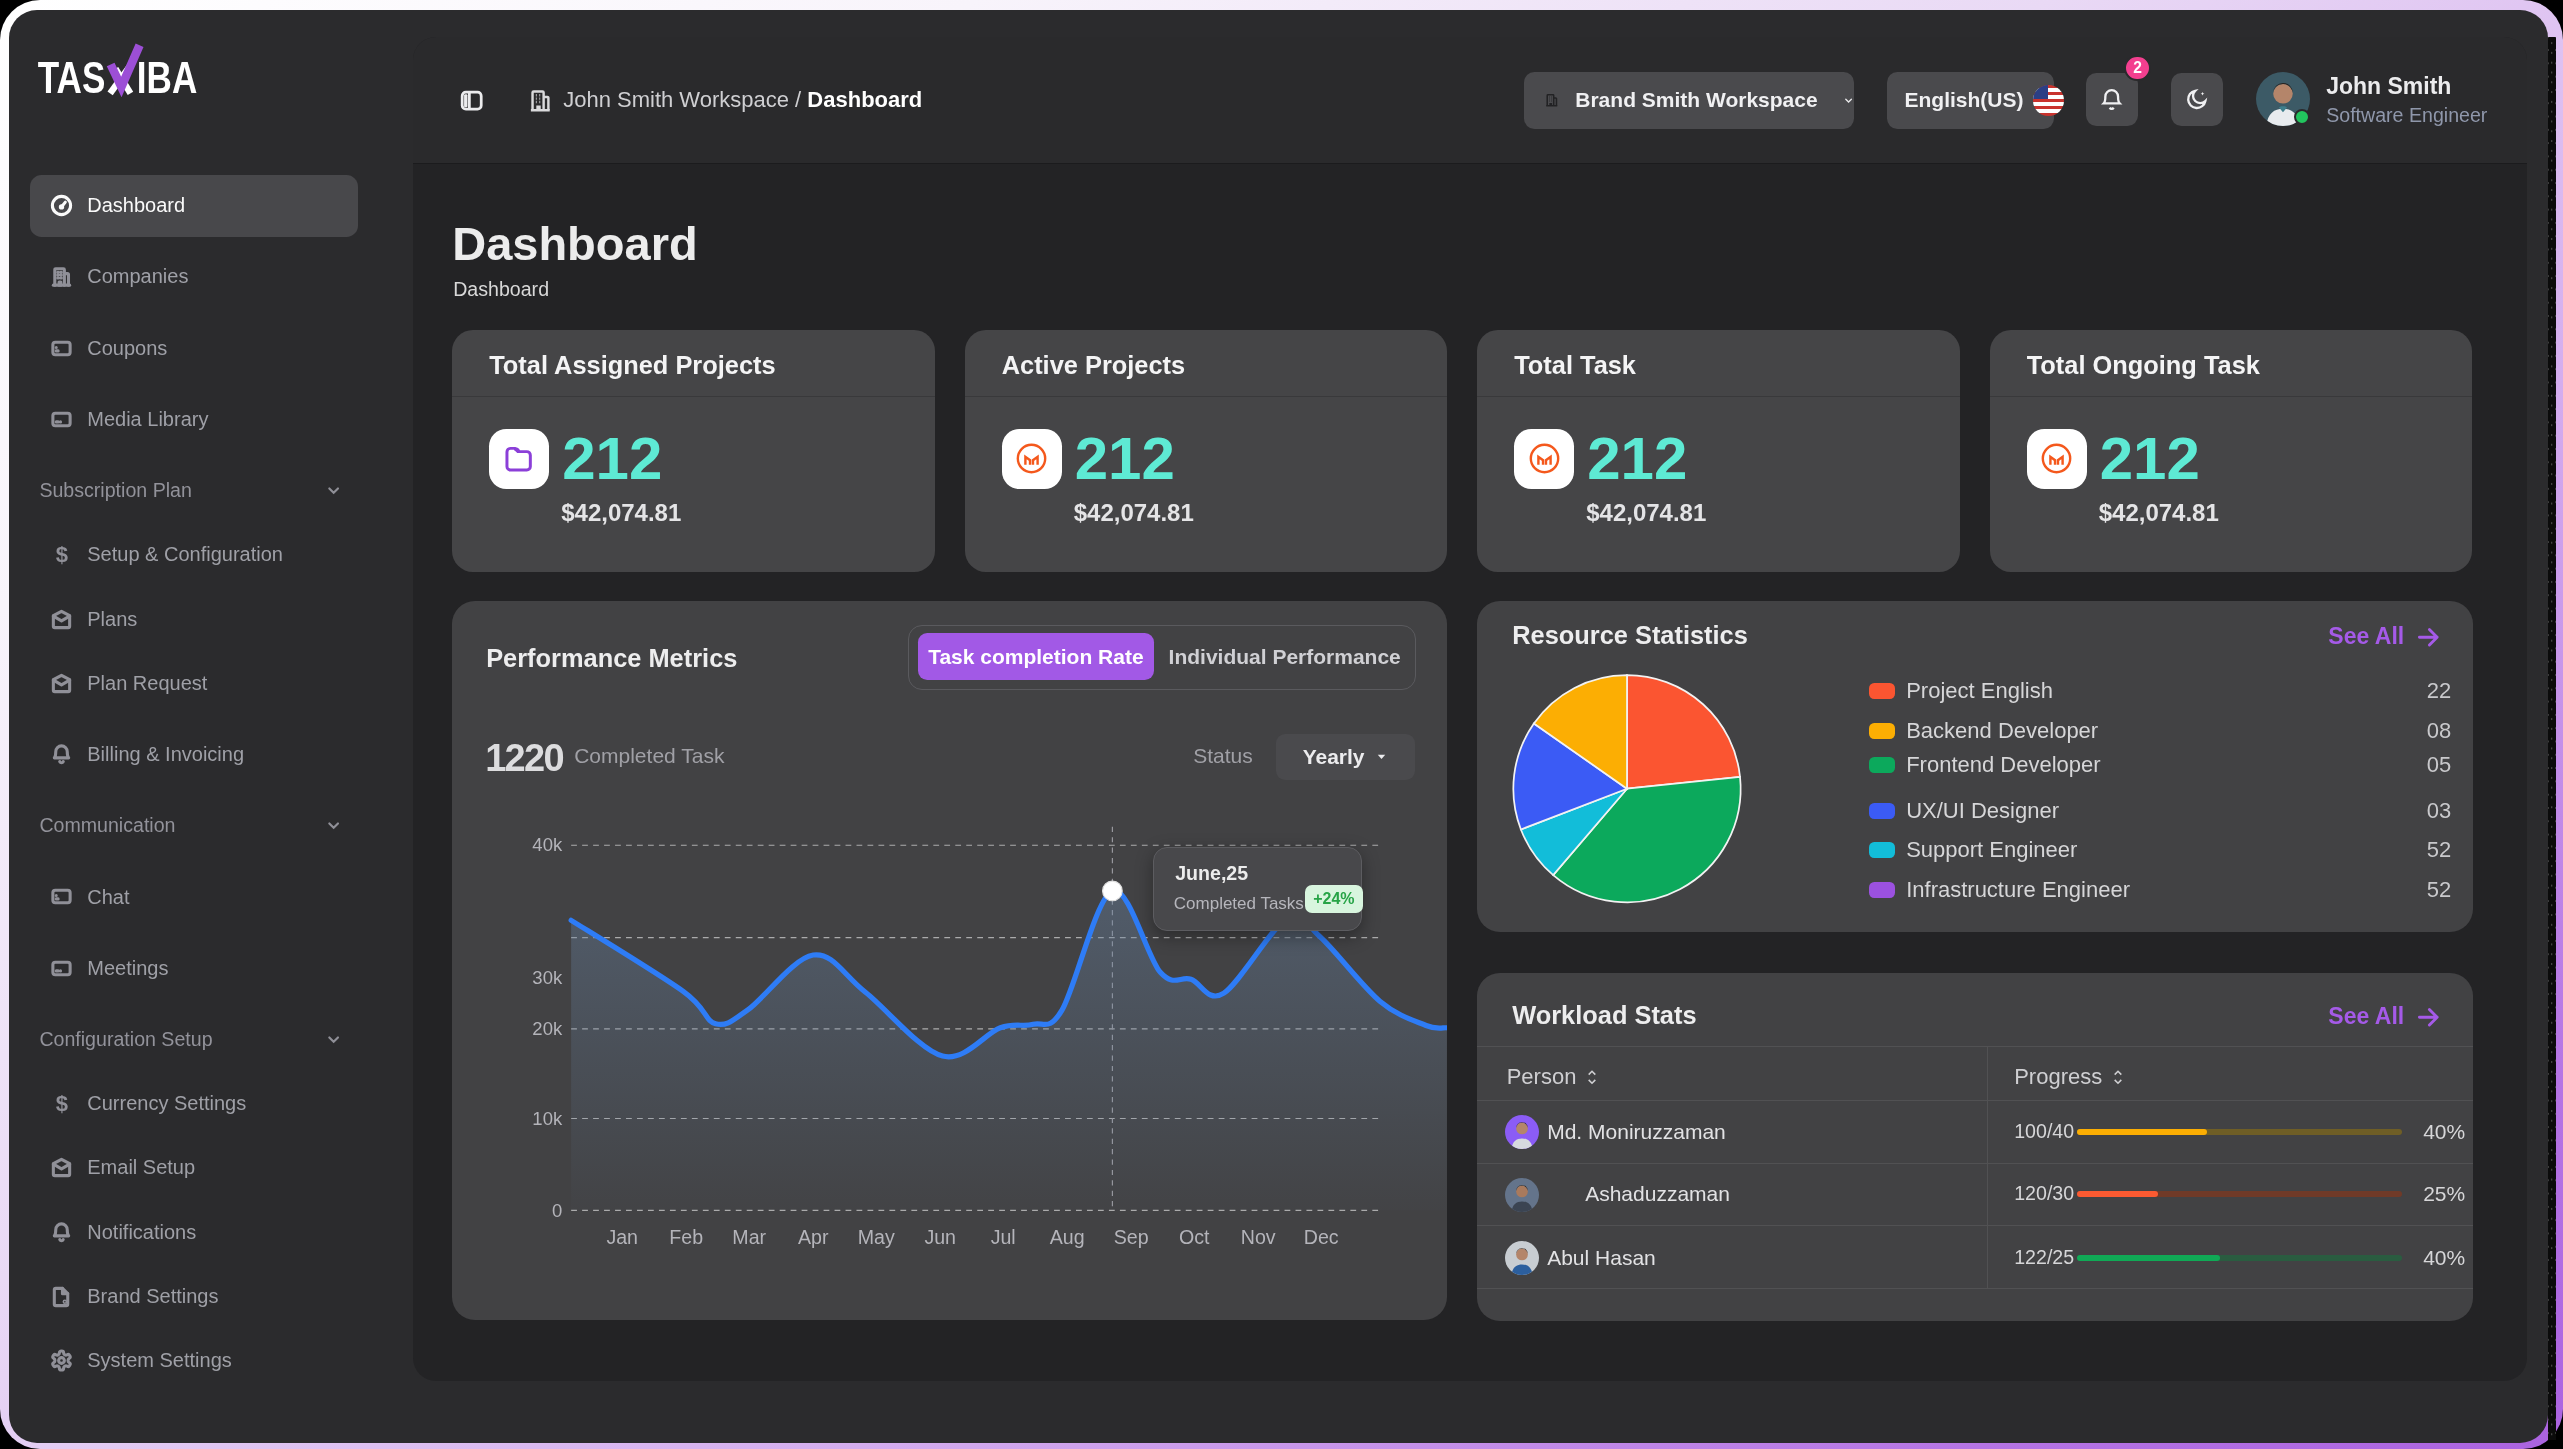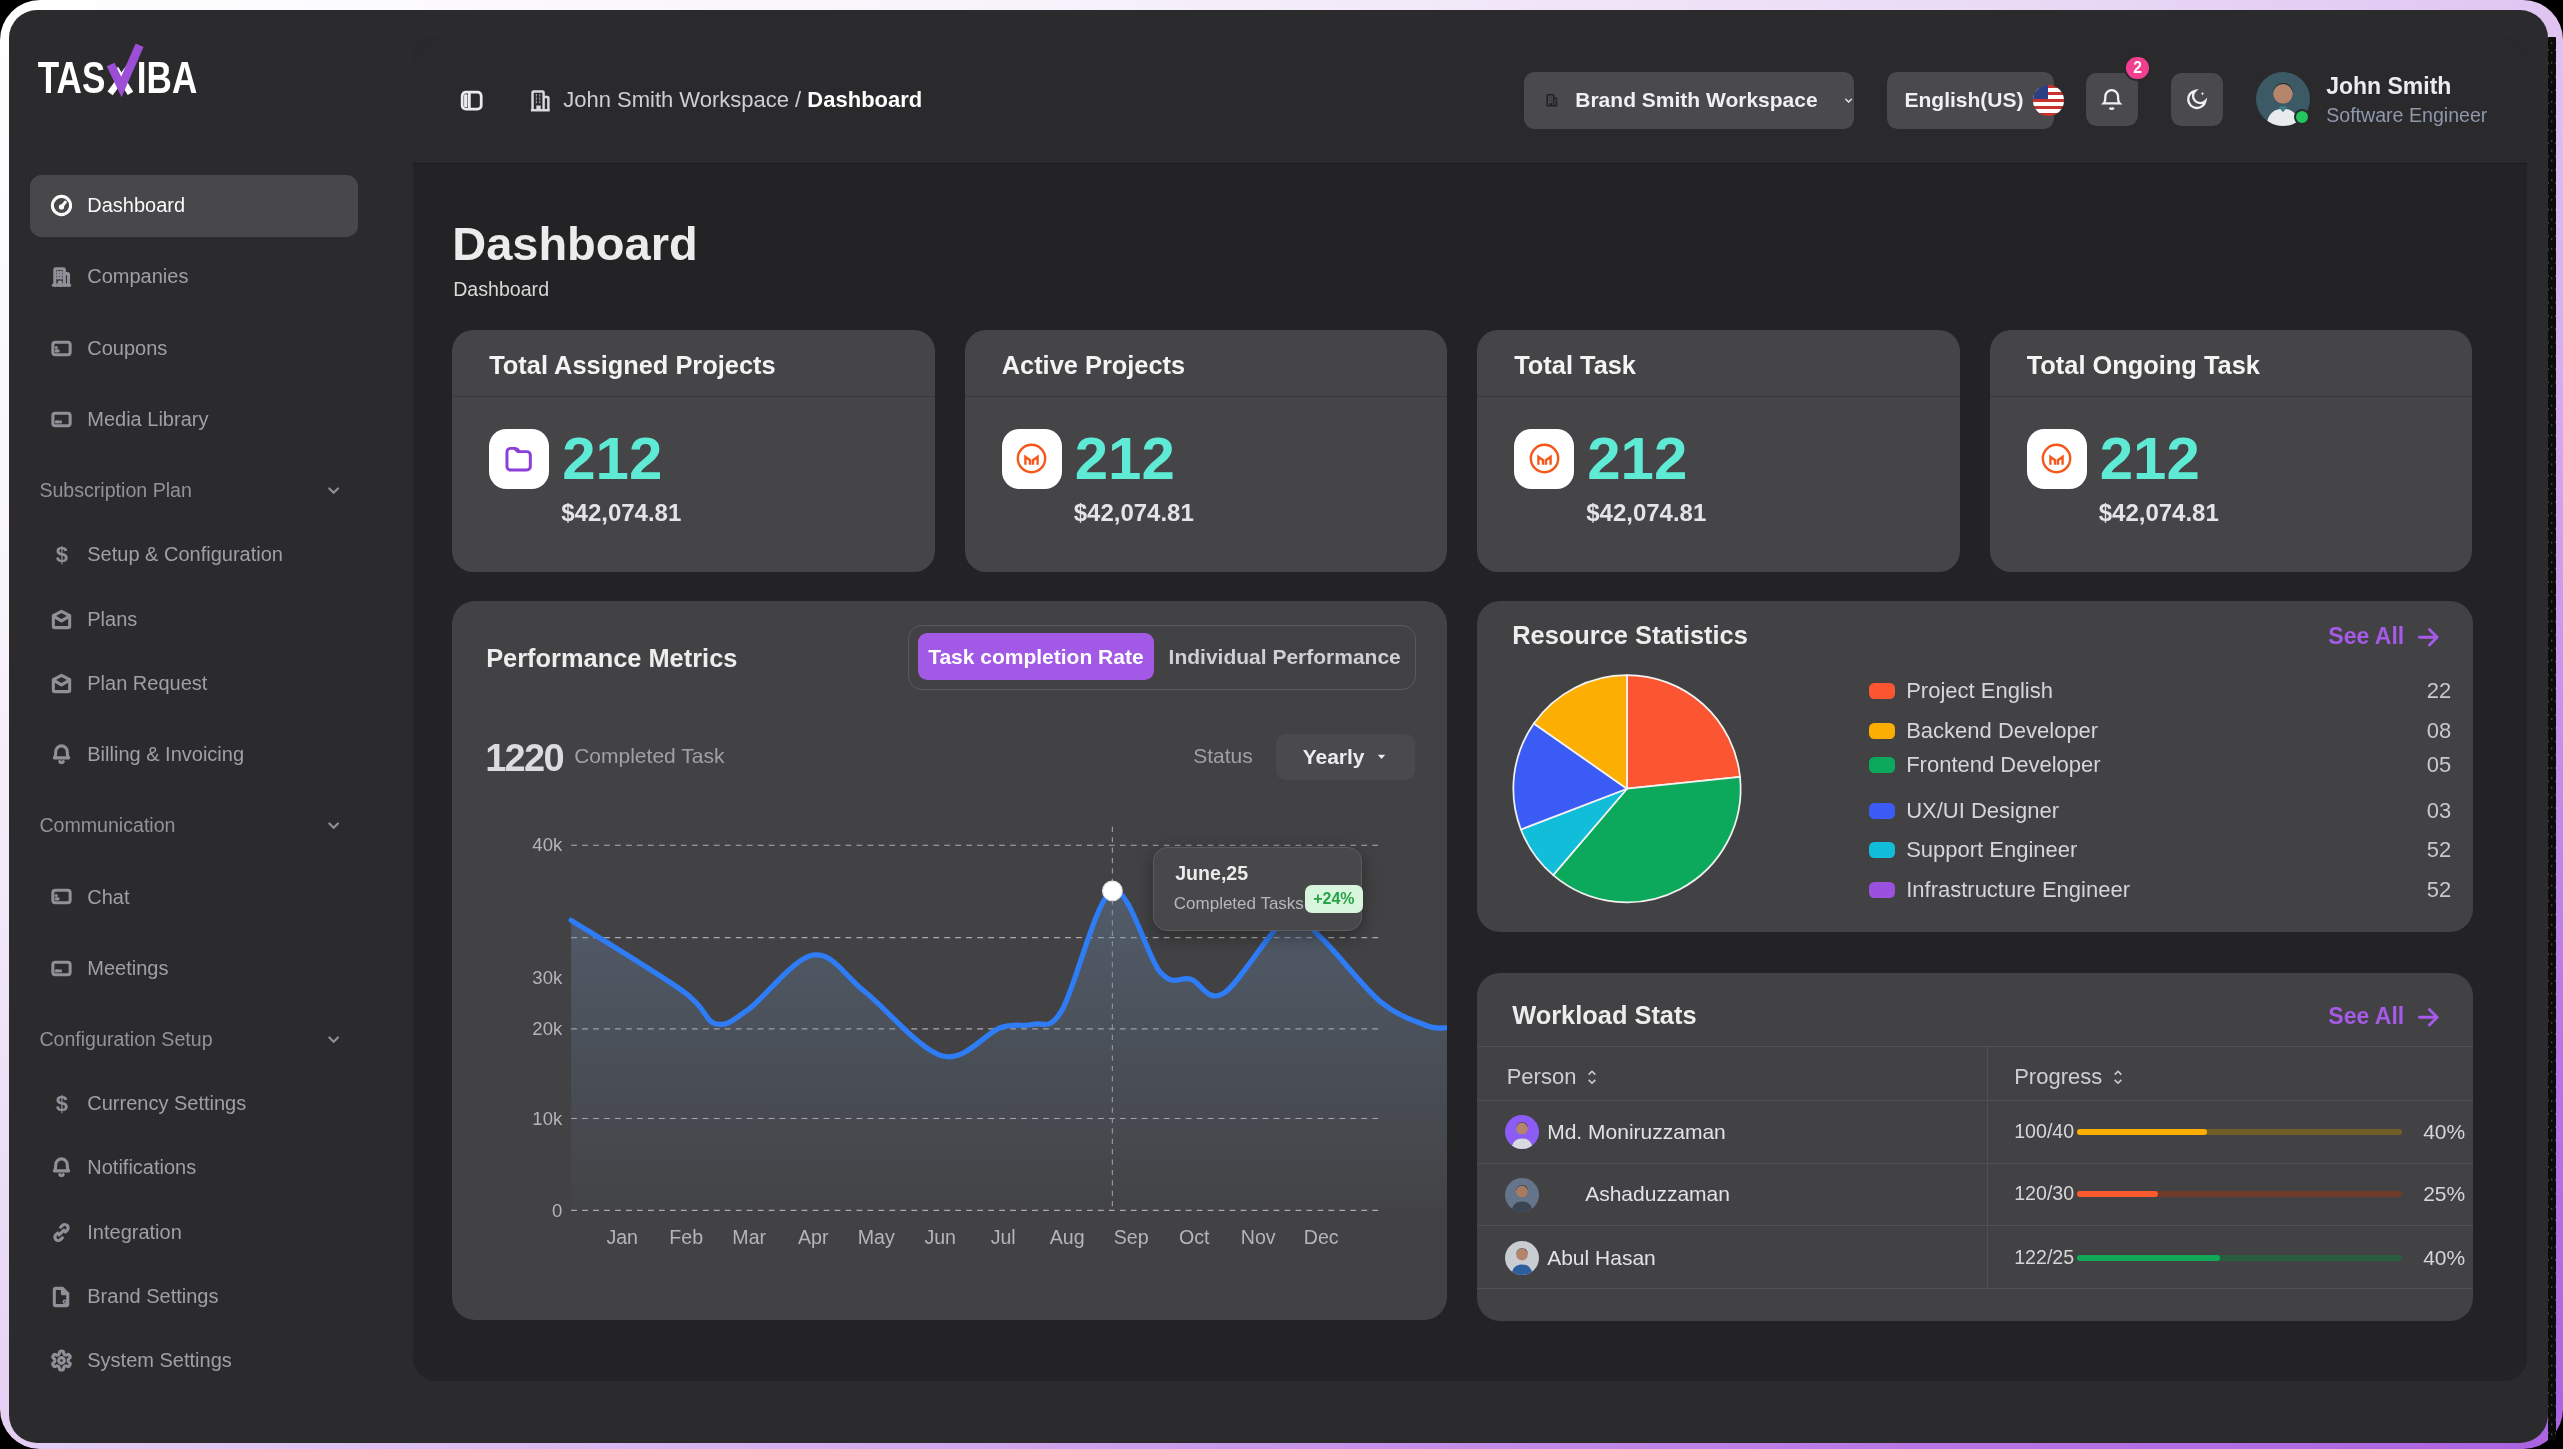--- a/index.html
+++ b/index.html
@@ -175,31 +175,30 @@
             </svg>
           </span>Meetings</div>
     <div class="mhdr mb12">Configuration Setup<svg width="17.3" height="17.3" viewBox="0 0 24 24" fill="none" stroke="#8f8f97" stroke-width="3" stroke-linecap="round">
             <path d="M6 9 l6 6 6-6"></path>
           </svg></div>
     <div class="mi mb12"><span class="ic">
             <span class="dol">$</span>
           </span>Currency Settings</div>
     <div class="mi mb12"><span class="ic">
             <svg class="sic" width="23" height="23" viewBox="0 0 24 24">
+              <path d="M3.5 8 L12 3.5 L20.5 8 V19 a1.5 1.5 0 0 1 -1.5 1.5 H5 a1.5 1.5 0 0 1 -1.5 -1.5 Z"></path>
+              <path d="M3.5 8.5 L12 13.5 L20.5 8.5"></path>
+            </svg>
+          </span>Email Setup</div>
+    <div class="mi mb12"><span class="ic">
+            <svg class="sic" width="23" height="23" viewBox="0 0 24 24">
               <path d="M6 9 a6 6 0 0 1 12 0 c0 5 1.5 6.5 1.5 6.5 H4.5 c0 0 1.5-1.5 1.5-6.5"></path>
               <path d="M10.2 19.5 a2 2 0 0 0 3.6 0"></path>
             </svg>
           </span>Notifications</div>
-    <div class="mi mb12"><span class="ic">
-            <svg class="sic" width="23" height="23" viewBox="0 0 24 24">
-              <path d="M9.5 14.5 L14.5 9.5"></path>
-              <path d="M11 6.5 l2-2 a3.54 3.54 0 0 1 5 5 l-2 2"></path>
-              <path d="M13 17.5 l-2 2 a3.54 3.54 0 0 1 -5 -5 l2 -2"></path>
-            </svg>
-          </span>Integration</div>
     <div class="mi mb12"><span class="ic">
             <svg class="sic" width="23" height="23" viewBox="0 0 24 24">
               <path d="M6 3.5 h7 l5.5 5.5 v11 a1.5 1.5 0 0 1 -1.5 1.5 h-11 a1.5 1.5 0 0 1 -1.5 -1.5 v-15 a1.5 1.5 0 0 1 1.5 -1.5 Z"></path>
               <path d="M13 3.5 V9 h5.5"></path>
               <circle cx="15.5" cy="17.5" r="0.8"></circle>
             </svg>
           </span>Brand Settings</div>
     <div class="mi"><span class="ic">
             <svg class="sic" width="23" height="23" viewBox="0 0 24 24">
               <path d="M12.22 2h-.44a2 2 0 0 0-2 2v.18a2 2 0 0 1-1 1.73l-.43.25a2 2 0 0 1-2 0l-.15-.08a2 2 0 0 0-2.73.73l-.22.38a2 2 0 0 0 .73 2.73l.15.1a2 2 0 0 1 1 1.72v.51a2 2 0 0 1-1 1.74l-.15.09a2 2 0 0 0-.73 2.73l.22.38a2 2 0 0 0 2.73.73l.15-.08a2 2 0 0 1 2 0l.43.25a2 2 0 0 1 1 1.73V20a2 2 0 0 0 2 2h.44a2 2 0 0 0 2-2v-.18a2 2 0 0 1 1-1.73l.43-.25a2 2 0 0 1 2 0l.15.08a2 2 0 0 0 2.73-.73l.22-.39a2 2 0 0 0-.73-2.73l-.15-.08a2 2 0 0 1-1-1.74v-.5a2 2 0 0 1 1-1.74l.15-.09a2 2 0 0 0 .73-2.73l-.22-.38a2 2 0 0 0-2.73-.73l-.15.08a2 2 0 0 1-2 0l-.43-.25a2 2 0 0 1-1-1.73V4a2 2 0 0 0-2-2z"></path>

